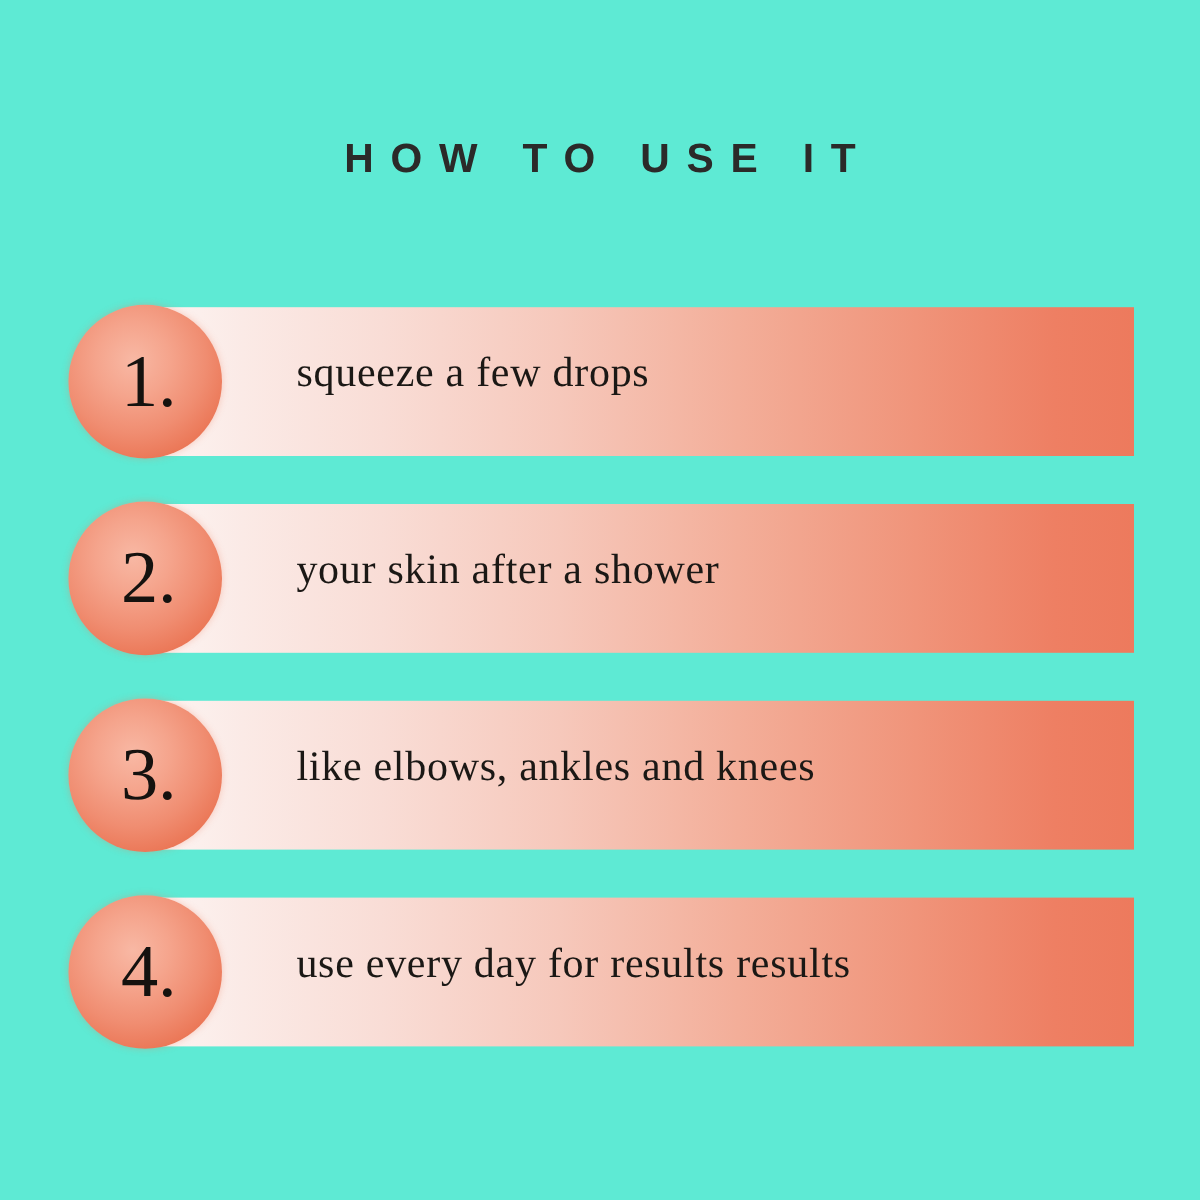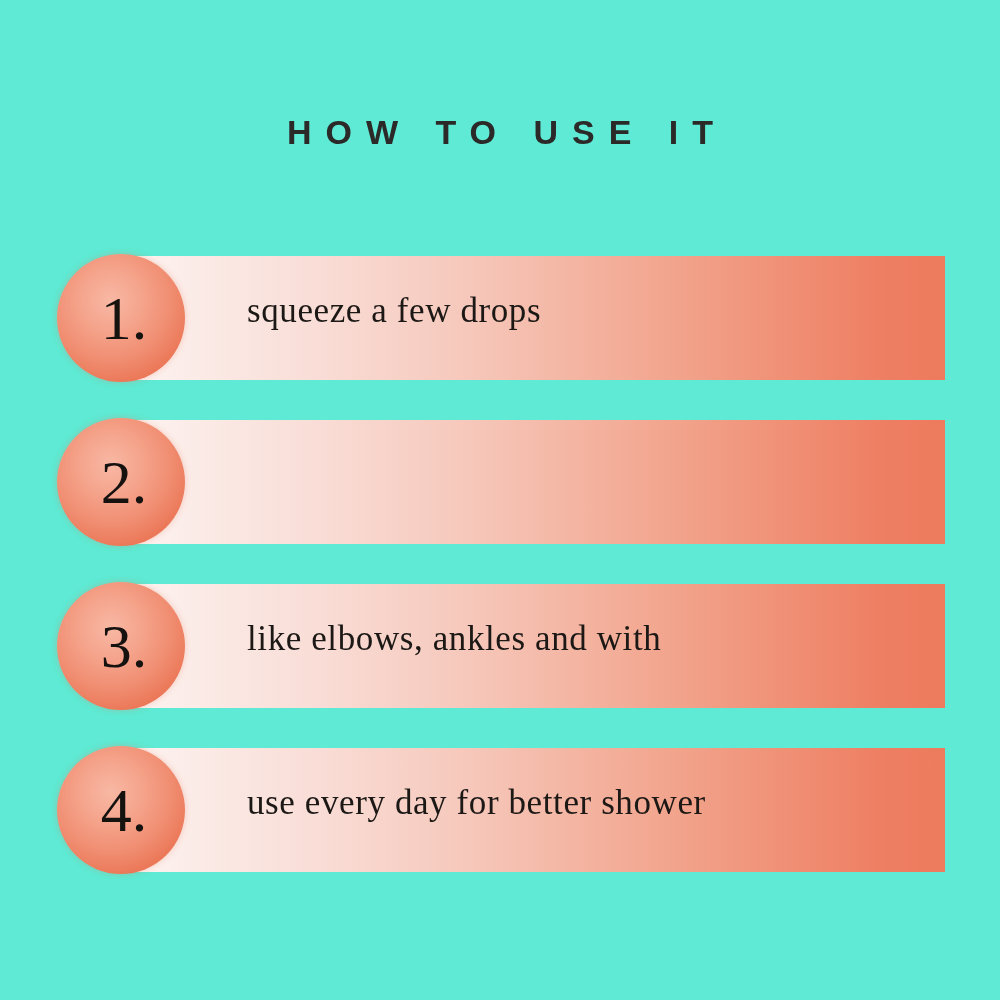--- a/index.html
+++ b/index.html
@@ -144,37 +144,38 @@
         <span class="line">squeeze a few drops</span>
       </div>
     </div>
 
     <div class="step">
       <div class="step-bar"></div>
       <div class="step-badge">
         <div class="step-number">2.</div>
       </div>
       <div class="step-text">
+        <span class="line">your skin after a shower</span>
       </div>
     </div>
 
     <div class="step">
       <div class="step-bar"></div>
       <div class="step-badge">
         <div class="step-number">3.</div>
       </div>
       <div class="step-text">
-        <span class="line">like elbows, ankles and with</span>
+        <span class="line">like elbows, ankles and knees</span>
       </div>
     </div>
 
     <div class="step">
       <div class="step-bar"></div>
       <div class="step-badge">
         <div class="step-number">4.</div>
       </div>
       <div class="step-text">
-        <span class="line">use every day for better shower</span>
+        <span class="line">use every day for results results</span>
       </div>
     </div>
 
   </div>
 </div>
 
 </body></html>

